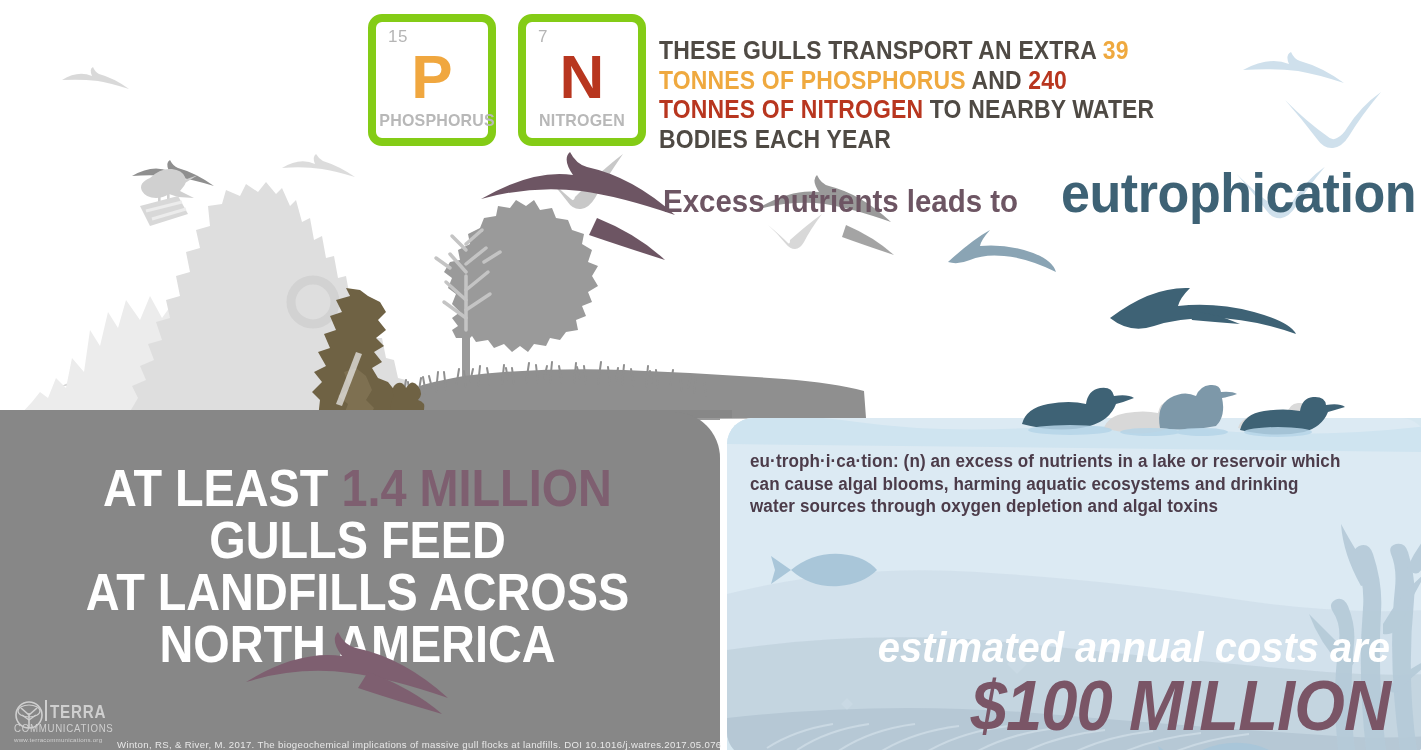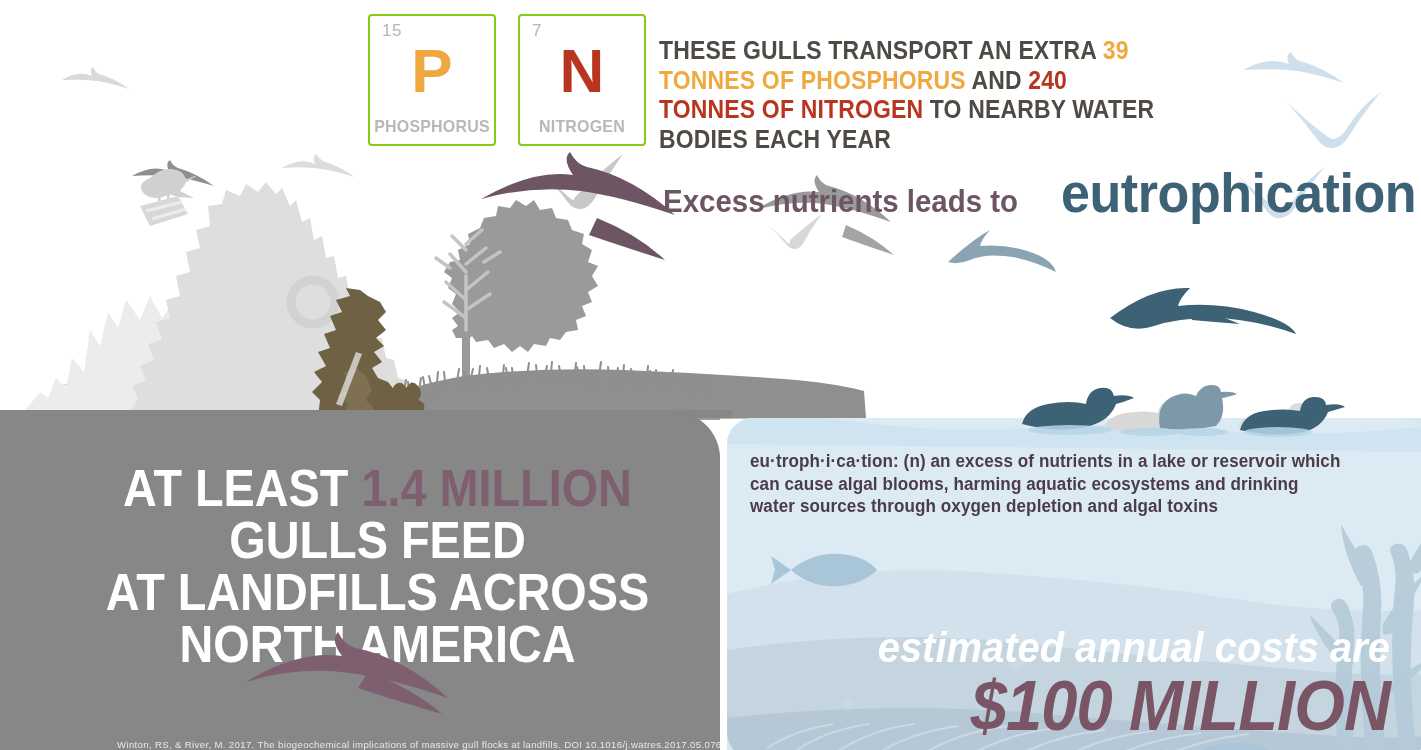--- a/index.html
+++ b/index.html
@@ -4,21 +4,21 @@
 <style>
   html,body{margin:0;padding:0;background:#fff;}
   body{font-family:"Liberation Sans",sans-serif;}
   #stage{position:relative;width:1421px;height:750px;overflow:hidden;background:#ffffff;}
 
   .abs{position:absolute;}
   svg{display:block;overflow:visible;}
 
   
   #tiles{left:368px;top:14px;width:290px;height:136px;}
-  .tile{position:absolute;top:0;width:128px;height:132px;border:2px solid #84cc16;border-radius:4px;background:#fff;box-sizing:border-box;}
+  .tile{position:absolute;top:0;width:128px;height:132px;border:8px solid #84cc16;border-radius:14px;background:#fff;box-sizing:border-box;}
   .tile.p{left:0;}
   .tile.n{left:150px;}
   .tile-num{position:absolute;left:12px;top:5px;font-size:17px;color:#b5b5b5;font-weight:400;letter-spacing:.5px;}
   .tile-sym{position:absolute;left:0;right:0;top:24px;text-align:center;font-size:62px;font-weight:700;line-height:1;}
   .tile.p .tile-sym{color:#f0a73f;}
   .tile.n .tile-sym{color:#b8361f;}
   .tile-name{position:absolute;left:0;right:0;bottom:7px;text-align:center;font-size:17px;font-weight:700;color:#b8b8b8;letter-spacing:.2px;
              transform:scaleX(.94);}
 
   
@@ -33,21 +33,21 @@
                transform:scaleX(.92);transform-origin:left bottom;display:inline-block;vertical-align:baseline;}
   #eutro .big{font-size:56px;font-weight:700;color:#3e6275;letter-spacing:-.5px;
               transform:scaleX(.93);transform-origin:left bottom;display:inline-block;vertical-align:baseline;margin-left:12px;}
 
   
   #landpanel{left:-10px;top:412px;width:730px;height:348px;background:#878787;
              border-radius:0 46px 0 0;}
   #landstrip{left:-10px;top:410px;width:742px;height:8px;background:#878787;}
 
   #leftcopy{left:0px;top:462px;width:715px;text-align:center;color:#ffffff;font-weight:700;
-            line-height:52px;font-size:52px;letter-spacing:0px;margin-left:20px;}
+            line-height:52px;font-size:52px;letter-spacing:0px;}
   #leftcopy .l1{display:block;transform:scaleX(.9);}
   #leftcopy .l2{display:block;transform:scaleX(.9);}
   #leftcopy .l3{display:block;transform:scaleX(.9);}
   #leftcopy .mill{color:#7e5f70;}
 
   
   #water{left:727px;top:418px;width:700px;height:340px;border-radius:26px 0 0 0;overflow:hidden;background:#d6e7f0;}
 
   #definition{left:750px;top:450px;width:612px;color:#4c3c4a;font-weight:700;
               font-size:17.6px;line-height:22.6px;letter-spacing:.1px;transform:scaleX(.97);transform-origin:left top;}
@@ -324,15 +324,30 @@
     <span class="lead">Excess nutrients leads to</span><span class="big">eutrophication</span>
   </div>
 
   <div class="abs" id="definition">eu·troph·i·ca·tion: (n) an excess of nutrients in a lake or reservoir which can cause algal blooms, harming aquatic ecosystems and drinking water sources through oxygen depletion and algal toxins</div>
 
   <div class="abs" id="costs">
     <span class="c1">estimated annual costs are</span>
     <span class="c2">$100 MILLION</span>
   </div>
 
+  <div class="abs" id="logo">
+    <svg style="position:absolute;left:0;top:0;" width="30" height="30">
+      <circle cx="15" cy="15" r="13" fill="none" stroke="#cfcfcf" stroke-width="1.6"></circle>
+      <path d="M15 28 L15 13" stroke="#cfcfcf" stroke-width="1.6" fill="none"></path>
+      <path d="M15 15 L7 8" stroke="#cfcfcf" stroke-width="1.6" fill="none"></path>
+      <path d="M15 15 L23 8" stroke="#cfcfcf" stroke-width="1.6" fill="none"></path>
+      <path d="M15 20 L8 15" stroke="#cfcfcf" stroke-width="1.4" fill="none"></path>
+      <path d="M15 20 L22 15" stroke="#cfcfcf" stroke-width="1.4" fill="none"></path>
+      <ellipse cx="15" cy="11" rx="11" ry="6" fill="none" stroke="#cfcfcf" stroke-width="1.2"></ellipse>
+    </svg>
+    <span class="bar"></span>
+    <span class="terra">TERRA</span>
+    <span class="comm">COMMUNICATIONS</span>
+    <span class="url">www.terracommunications.org</span>
+  </div>
   <div class="abs" id="citation">Winton, RS, &amp; River, M. 2017. The biogeochemical implications of massive gull flocks at landfills. DOI 10.1016/j.watres.2017.05.076</div>
 
 </div>
 
 </body></html>

